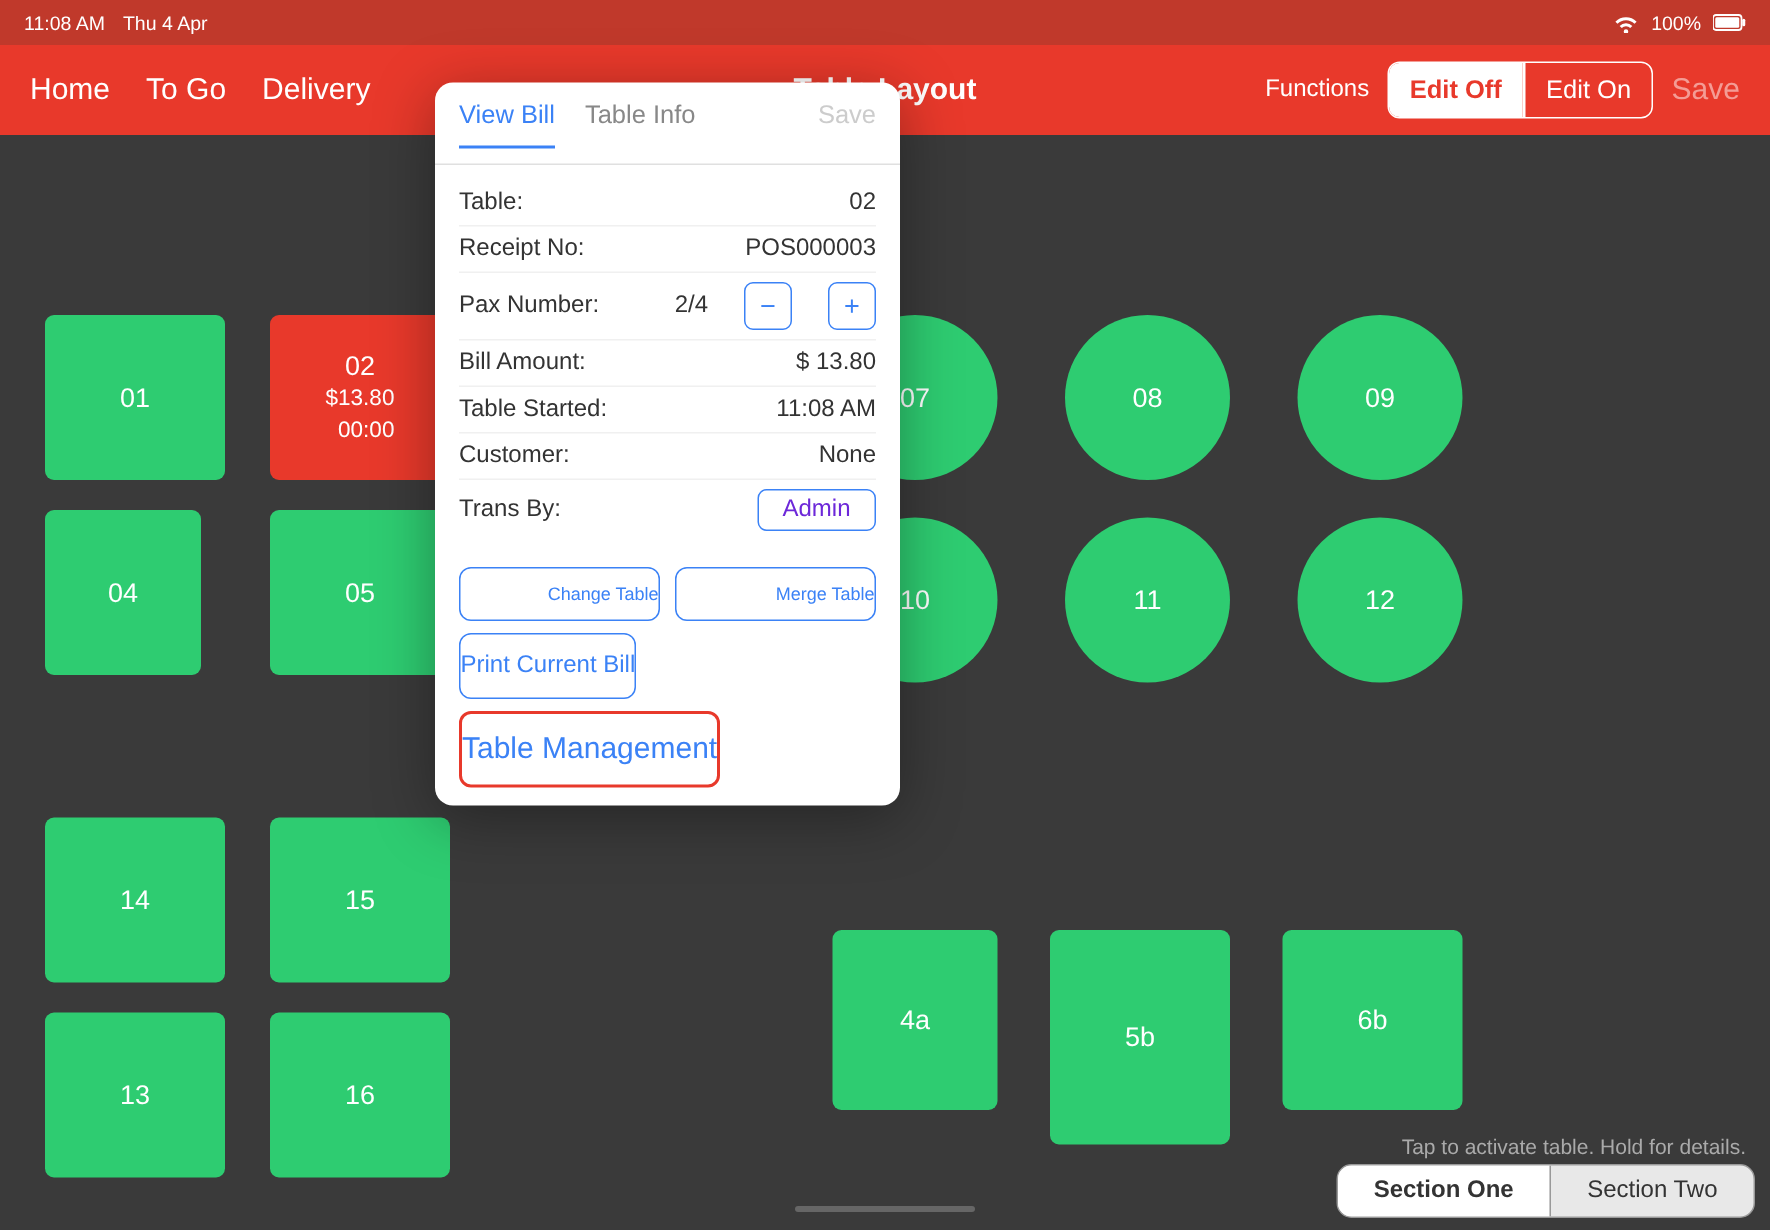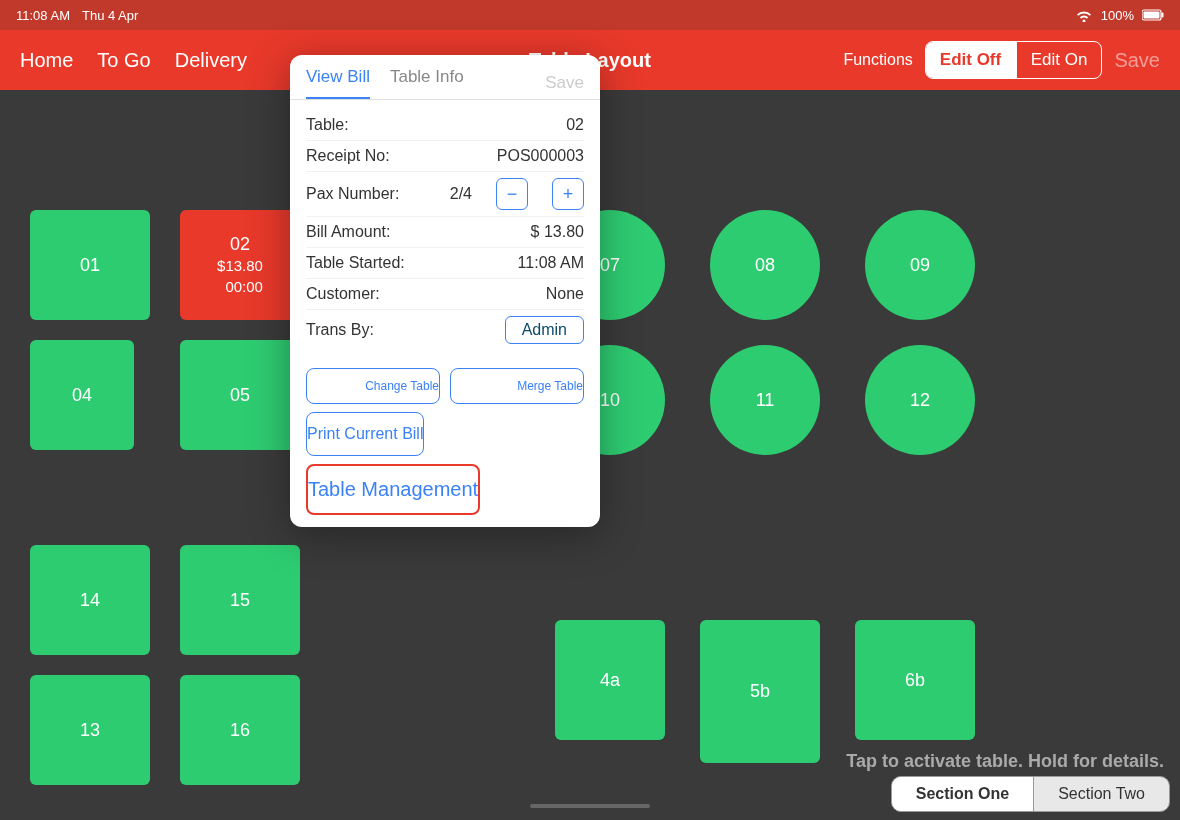--- a/index.html
+++ b/index.html
@@ -117,22 +117,21 @@
       border-radius: 50%;
     }
     .table-active { background: #e8392b; }
 
     
     .hint-text {
       position: absolute;
       bottom: 48px;
       right: 16px;
       color: #aaa;
-      font-size: 18px;
-      font-weight: bold;
+      font-size: 14px;
     }
 
     
     .section-bar {
       position: absolute;
       bottom: 8px;
       right: 10px;
       display: flex;
       border: 1.5px solid #999;
       border-radius: 10px;
@@ -184,22 +183,21 @@
       background: white;
       border-radius: 12px;
       box-shadow: 0 8px 40px rgba(0,0,0,0.35);
       overflow: hidden;
       z-index: 20;
     }
 
     
     .popup-tabs {
       display: flex;
-      align-items: center;
-      padding: 12px 16px 0;
+      padding: 12px 16px 10px;
       border-bottom: 1px solid #e0e0e0;
       gap: 20px;
     }
     .popup-tab {
       font-size: 17px;
       padding-bottom: 10px;
       cursor: pointer;
       border-bottom: 2px solid transparent;
       color: #888;
     }
@@ -246,21 +244,21 @@
       display: flex;
       align-items: center;
       justify-content: center;
     }
 
     
     .trans-by-box {
       border: 1.5px solid #3B82F6;
       border-radius: 6px;
       padding: 4px 16px;
-      color: #0c4a6e;
+      color: #6d28d9;
       font-size: 16px;
       cursor: pointer;
       text-align: right;
     }
 
     
     .popup-actions {
       padding: 8px 16px;
       display: flex;
       gap: 10px;

